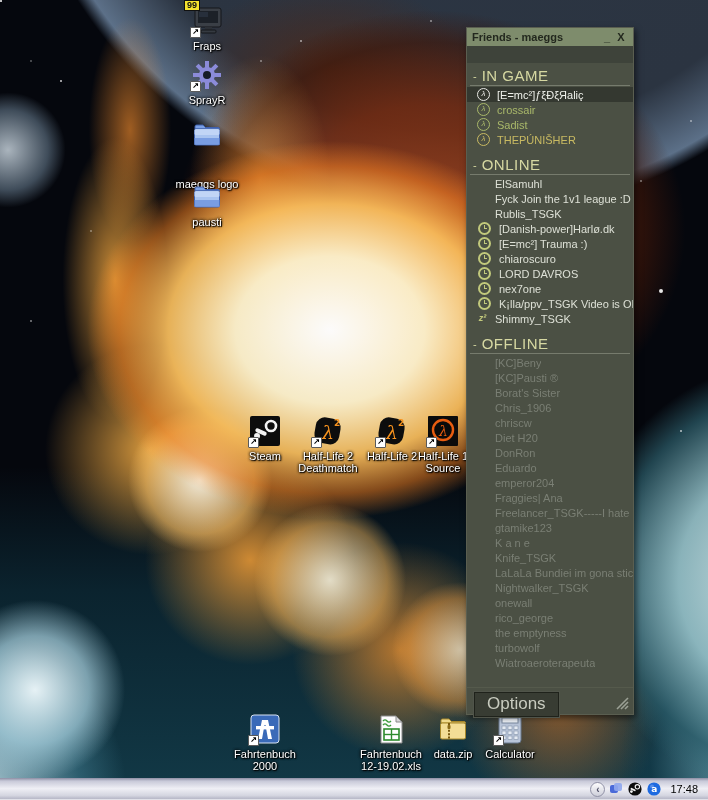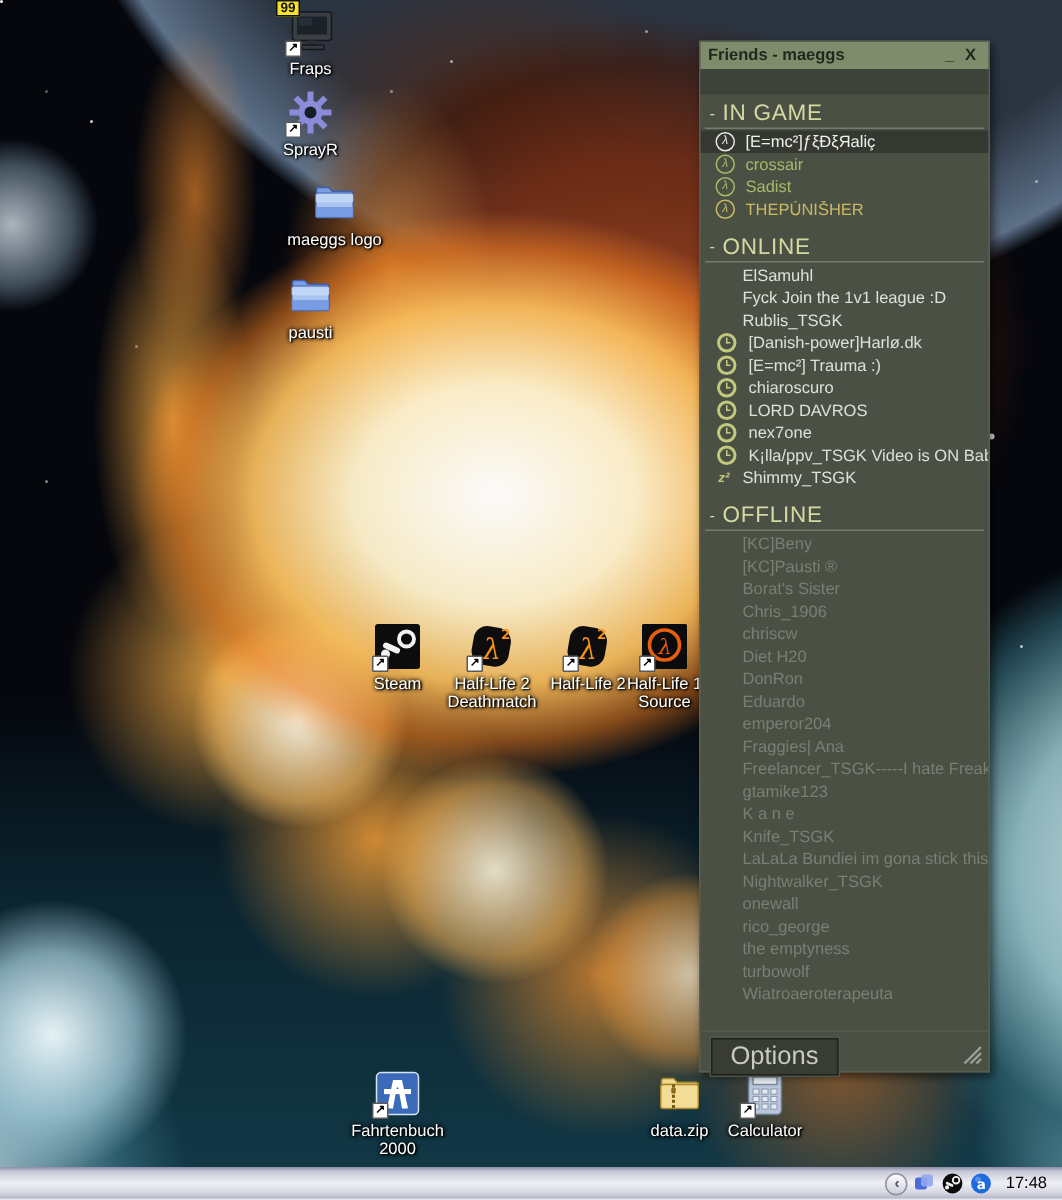--- a/index.html
+++ b/index.html
@@ -51,21 +51,21 @@
   .dicon .art{position:relative;width:34px;height:34px;display:flex;align-items:center;justify-content:center;}
   .dicon .lbl{margin-top:2px;font-size:11px;line-height:12px;color:#fff;text-align:center;
     text-shadow:1px 1px 1px #000,0 0 3px #000,0 0 3px #000;}
   .shortcut{position:absolute;left:0;bottom:0;width:9px;height:9px;background:#fff;
     border:1px solid #5a5a5a;border-radius:1px;font-size:8px;line-height:8px;color:#000;
     text-align:center;font-weight:bold;}
   .fraps-badge{position:absolute;left:-6px;top:-4px;background:#f6e32e;border:1px solid #111;
     color:#111;font-size:9px;font-weight:bold;line-height:9px;padding:0 2px;}
 
   
-  .friends-win{position:absolute;left:466px;top:27px;width:194px;height:688px;
+  .friends-win{position:absolute;left:466px;top:27px;width:168px;height:688px;
     background:var(--window-bg);border:1px solid #5a5e50;box-sizing:border-box;
     box-shadow:2px 3px 6px rgba(0,0,0,.55);display:flex;flex-direction:column;}
   .titlebar{height:18px;background:var(--titlebar);display:flex;align-items:center;
     padding:0 5px;flex:0 0 auto;}
   .titlebar .t{flex:1;font-size:11px;font-weight:bold;color:#23281e;}
   .titlebar .wbtn{width:14px;text-align:center;font-size:11px;font-weight:bold;color:#23281e;cursor:default;}
   .toolband{height:17px;background:#3e433a;flex:0 0 auto;}
   .flist{flex:1;overflow:hidden;padding-top:4px;}
   .sec-head{display:flex;align-items:center;margin:9px 3px 1px 3px;padding-left:3px;
     border-bottom:1px solid #767b6d;padding-bottom:1px;}
@@ -136,21 +136,21 @@
             <rect x="-2" y="-14" width="4" height="8" transform="rotate(315)"></rect>
             <circle cx="0" cy="0" r="8"></circle>
           </g>
           <circle cx="0" cy="0" r="4" fill="#161c28"></circle>
         </svg>
         <span class="shortcut">↗</span>
       </div>
       <div class="lbl">SprayR</div>
     </div>
 
-    <div class="dicon" style="left:186px;top:118px;">
+    <div class="dicon" style="left:170px;top:118px;gap:24px;">
       <div class="art">
         <svg width="32" height="32" viewBox="0 0 32 32">
           <path d="M4 10 V7.5 Q4 6 5.5 6 H12 L14.5 8.5 H27 Q28.5 8.5 28.5 10 Z" fill="#7ba0e4" stroke="#3f60ac"></path>
           <rect x="3.5" y="10" width="25" height="16" rx="1.5" fill="#a9c4f0" stroke="#3f60ac"></rect>
           <rect x="3.5" y="10" width="25" height="6" rx="1.5" fill="#c3d7f6" opacity=".9"></rect>
           <rect x="3.5" y="19" width="25" height="7" fill="#6d93de" opacity=".8"></rect>
         </svg>
       </div>
       <div class="lbl">maeggs logo</div>
     </div>
@@ -226,20 +226,34 @@
           <rect x="2" y="2" width="28" height="28" rx="3" fill="#3a6ab8" stroke="#d8e2f2"></rect>
           <path d="M9 26 L13 7 H19 L23 26 H19 L16.5 12 L15.5 12 L13 26 Z" fill="#fff"></path>
           <rect x="7" y="13" width="18" height="3.4" fill="#fff"></rect>
         </svg>
         <span class="shortcut">↗</span>
       </div>
       <div class="lbl">Fahrtenbuch 2000</div>
     </div>
 
 
+    <div class="dicon" style="left:354px;top:712px;">
+      <div class="art">
+        <svg width="32" height="32" viewBox="0 0 32 32">
+          <path d="M6 3 H21 L27 9 V30 H6 Z" fill="#fdfdfd" stroke="#8a8a8a"></path>
+          <path d="M21 3 L27 9 H21 Z" fill="#d8d8d8" stroke="#8a8a8a"></path>
+          <path d="M8 8 q2 -2.4 4 0 t4 0" fill="none" stroke="#3a9a3a" stroke-width="1.3"></path>
+          <path d="M8 12 q2 -2.4 4 0 t4 0" fill="none" stroke="#3a9a3a" stroke-width="1.3"></path>
+          <rect x="9" y="16" width="15" height="11" fill="#fff" stroke="#2e8b2e" stroke-width="1.6"></rect>
+          <line x1="16.5" y1="16" x2="16.5" y2="27" stroke="#2e8b2e" stroke-width="1.4"></line>
+          <line x1="9" y1="21.5" x2="24" y2="21.5" stroke="#2e8b2e" stroke-width="1.4"></line>
+        </svg>
+      </div>
+      <div class="lbl">Fahrtenbuch 12-19.02.xls</div>
+    </div>
 
     <div class="dicon" style="left:416px;top:712px;">
       <div class="art">
         <svg width="32" height="32" viewBox="0 0 32 32">
           <path d="M4 10 V7.5 Q4 6 5.5 6 H12 L14.5 8.5 H27 Q28.5 8.5 28.5 10 Z" fill="#f0da8e" stroke="#a8882a"></path>
           <rect x="3.5" y="10" width="25" height="16" rx="1.5" fill="#f3dd96" stroke="#a8882a"></rect>
           <line x1="12" y1="10" x2="12" y2="26" stroke="#7a5a10" stroke-width="2" stroke-dasharray="2 1.4"></line>
           <rect x="10.5" y="12" width="3" height="4" rx="1" fill="#8a6a18"></rect>
         </svg>
       </div>

